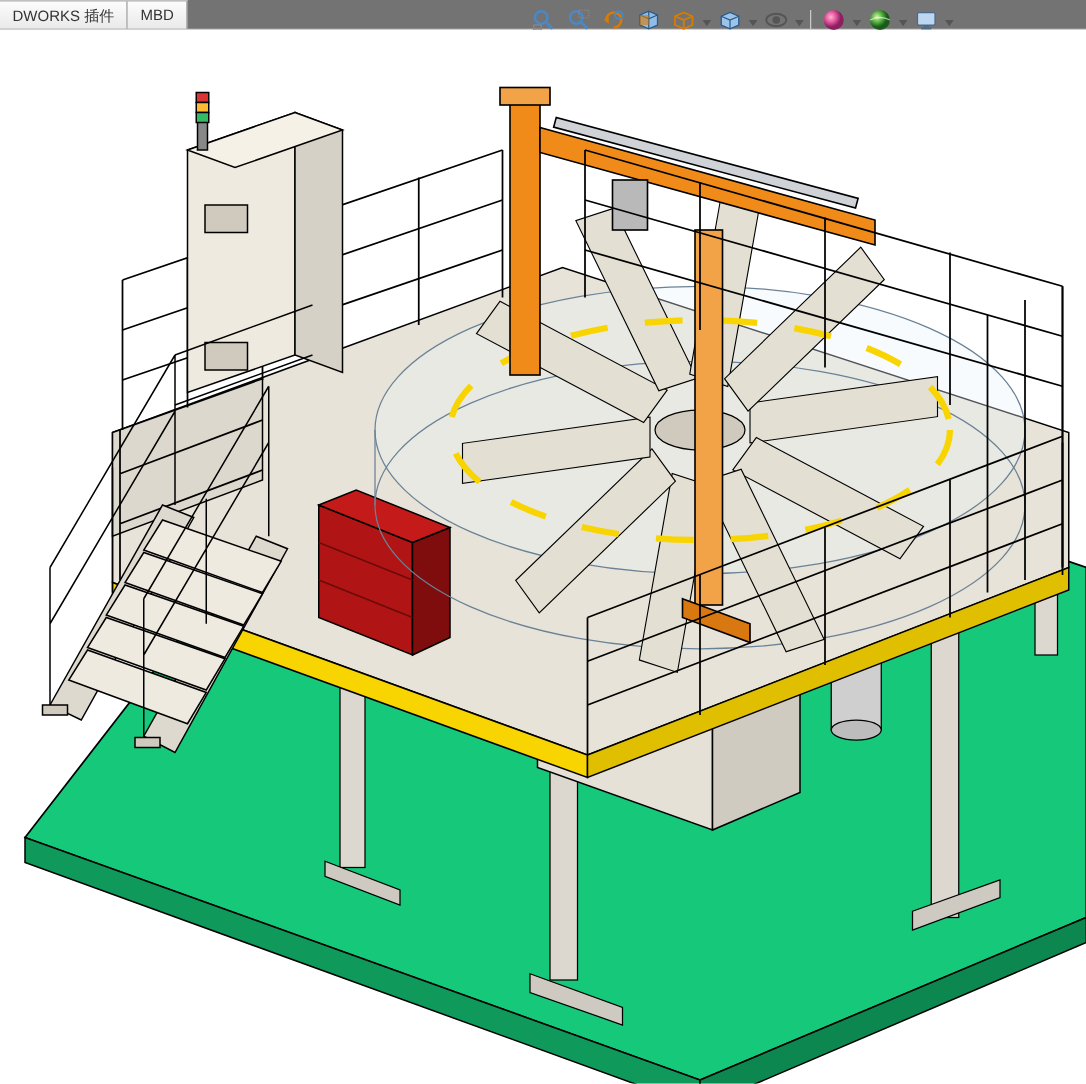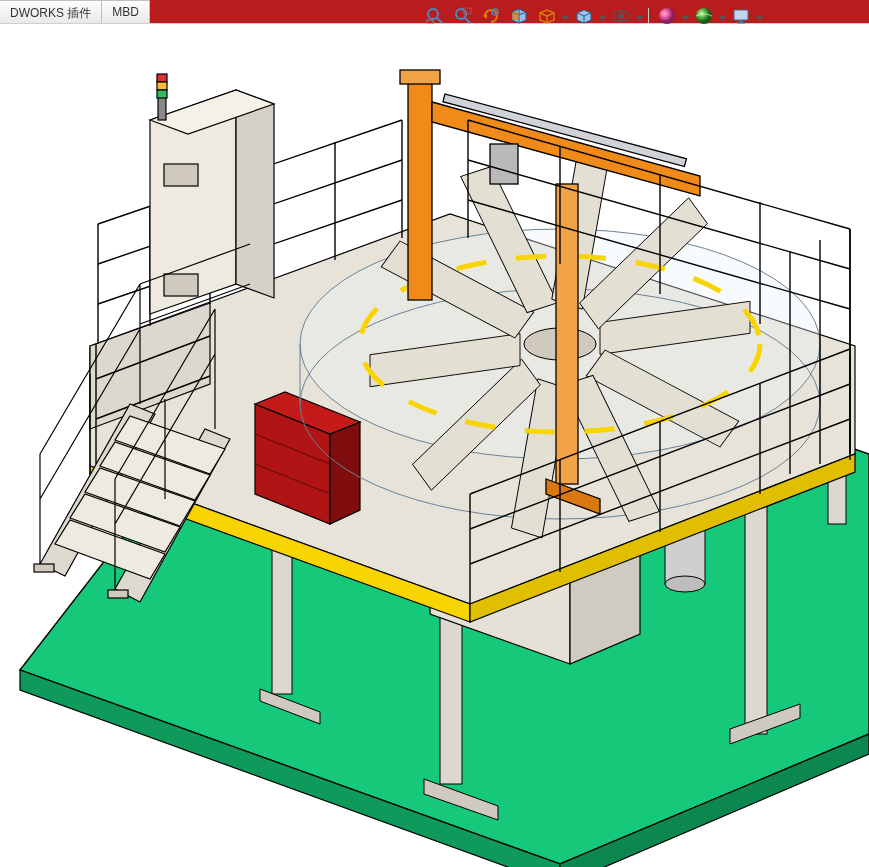--- a/index.html
+++ b/index.html
@@ -2,21 +2,21 @@
 <html><head>
 <meta charset="utf-8">
 <style>
   * { margin: 0; padding: 0; box-sizing: border-box; }
   html, body { width: 869px; height: 867px; overflow: hidden; font-family: "Microsoft YaHei", Arial, sans-serif; }
   body { background: #fff; position: relative; }
 
   
   .tabstrip {
     position: absolute; top: 0; left: 0; right: 0; height: 24px;
-    background: #b91c1c;
+    background: #737373;
     border-bottom: 1px solid #d0d0d0;
     display: flex; align-items: stretch;
     font-size: 12px;
   }
   .tab {
     padding: 4px 10px 2px 10px;
     border: 1px solid #c0c0c0;
     border-bottom: none;
     background: linear-gradient(#fdfdfd,#e9e9e9);
     margin-right: -1px;

